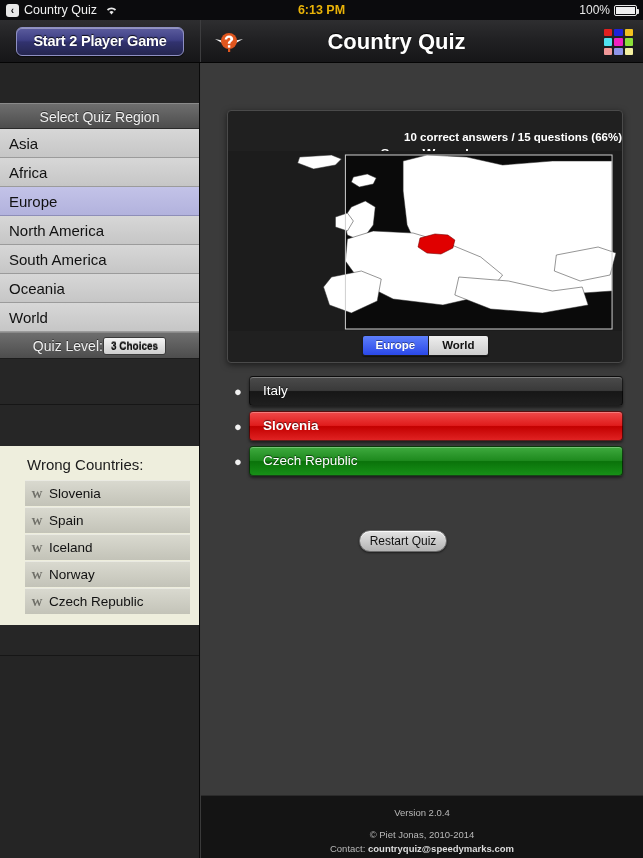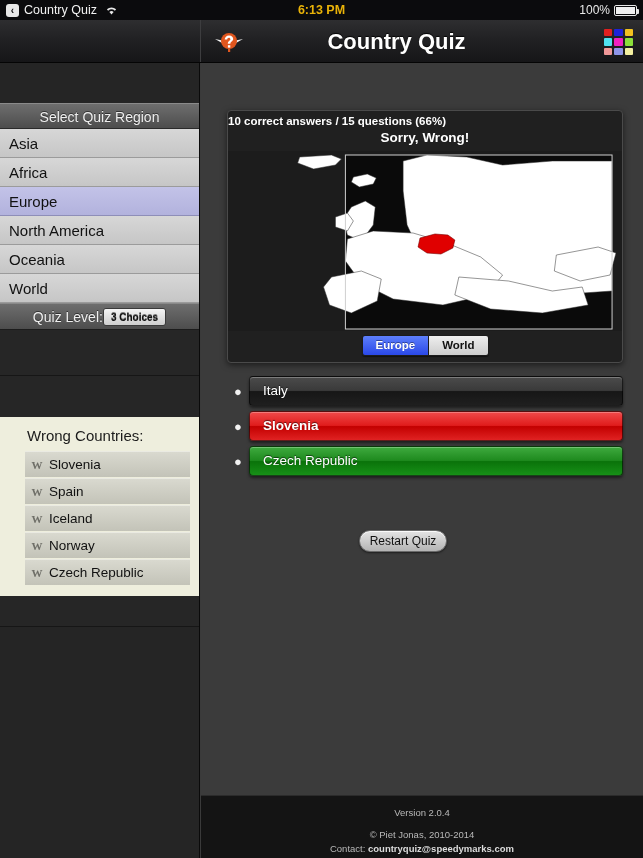--- a/index.html
+++ b/index.html
@@ -138,21 +138,21 @@
     position:absolute; left:201px; top:63px; right:0; bottom:0;
     background:#3b3b3b;
   }
   .quiz-card{
     position:absolute; left:26px; top:47px; width:396px; height:253px;
     background:#202020; border:1px solid #4a4a4a; border-radius:4px;
     box-shadow:0 2px 6px rgba(0,0,0,.55);
     overflow:hidden;
   }
   .score-line{
-    text-align:left; color:#fff; font-size:11.5px; font-weight:bold; padding-top:4px;
+    text-align:right; color:#fff; font-size:11.5px; font-weight:bold; padding-top:20px;
   }
   .result-line{
     text-align:center; color:#fff; font-size:13.5px; font-weight:bold; padding-top:3px;
   }
   .map-wrap{
     position:absolute; left:0; right:0; top:40px; height:180px; background:#1c1c1c;
   }
   .map-wrap svg{ display:block; width:100%; height:100%; }
   .map-toggle{
     position:absolute; bottom:6px; left:0; right:0; display:flex; justify-content:center;
@@ -219,20 +219,21 @@
     <div class="sb-right">
       <span>100%</span>
       <span class="batt">
           <i></i>
         </span>
     </div>
   </div>
 
   <div class="navbar">
     <div class="split"></div>
+    <div class="btn2player">Start 2 Player Game</div>
     <div class="logo-icon">
       <svg viewBox="0 0 34 26" width="34" height="26">
         <path d="M3 9 L13 11 L10 13 Z M31 9 L21 11 L24 13 Z" fill="#f3f3f3"></path>
         <circle cx="17" cy="11" r="8" fill="#e0561e"></circle>
         <path d="M17 5.5 c3 0 4.2 2 4.2 3.6 c0 2.2 -2.8 2.6 -2.8 4.6 h-2.6 c0 -2.8 2.6 -2.9 2.6 -4.4 c0 -.9 -.6 -1.5 -1.5 -1.5 c-1 0 -1.6 .7 -1.7 1.8 h-2.5 c.1 -2.4 1.8 -4.1 4.3 -4.1 z" fill="#fff"></path>
         <rect x="15.9" y="15.2" width="2.4" height="2.4" fill="#fff"></rect>
         <rect x="16" y="19" width="2.2" height="3" fill="#e0561e"></rect>
       </svg>
     </div>
     <div class="nav-title">Country Quiz</div>
@@ -252,20 +253,21 @@
   <div class="sidebar">
     <div class="sb-gap-top"></div>
 
     <div class="sec-header">Select Quiz Region</div>
 
     <div class="region-list">
       <div class="region-row">Asia</div>
       <div class="region-row">Africa</div>
       <div class="region-row sel">Europe</div>
       <div class="region-row">North America</div>
+      <div class="region-row">South America</div>
       <div class="region-row">Oceania</div>
       <div class="region-row">World</div>
     </div>
 
     <div class="level-bar">
       <span>Quiz Level:</span>
       <span class="level-select">
         <span class="val">3 Choices</span>
         <span class="arr">▼</span>
       </span>

